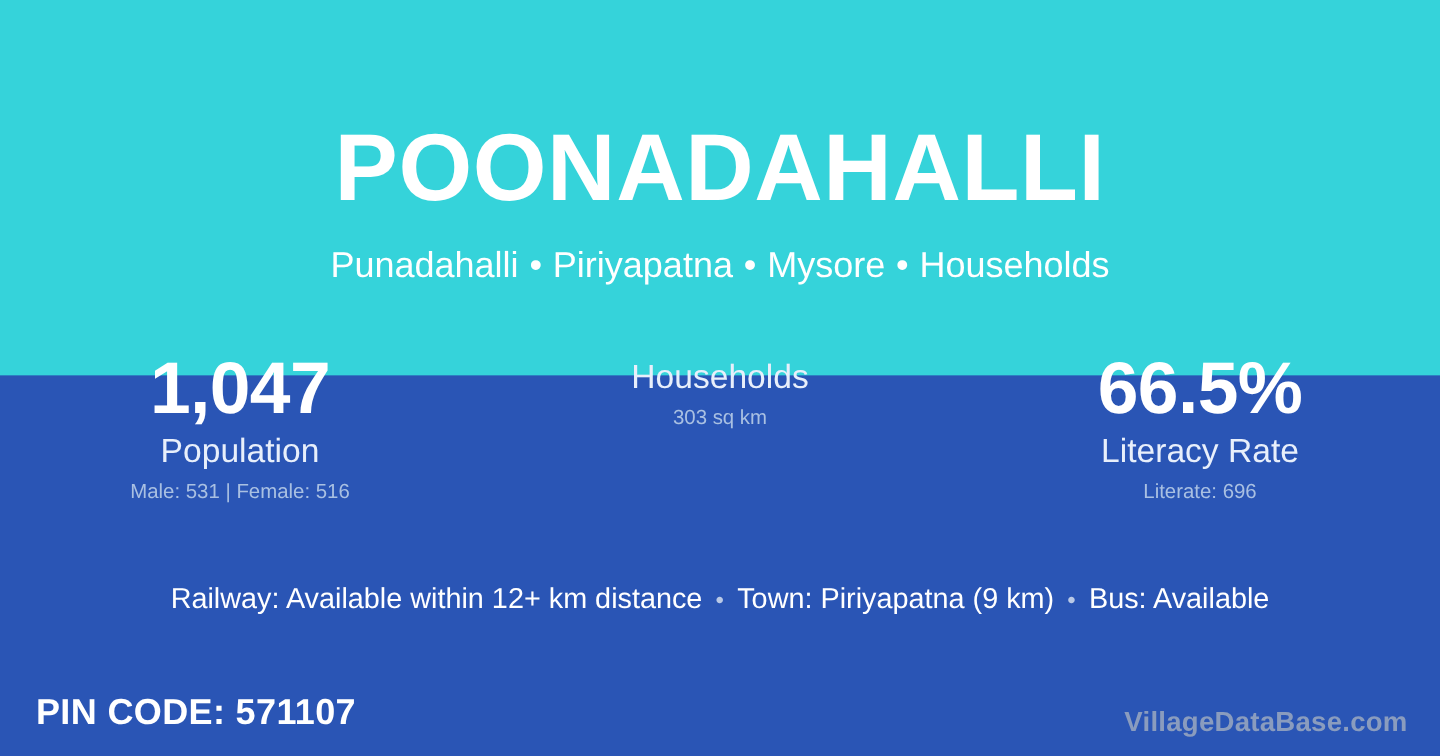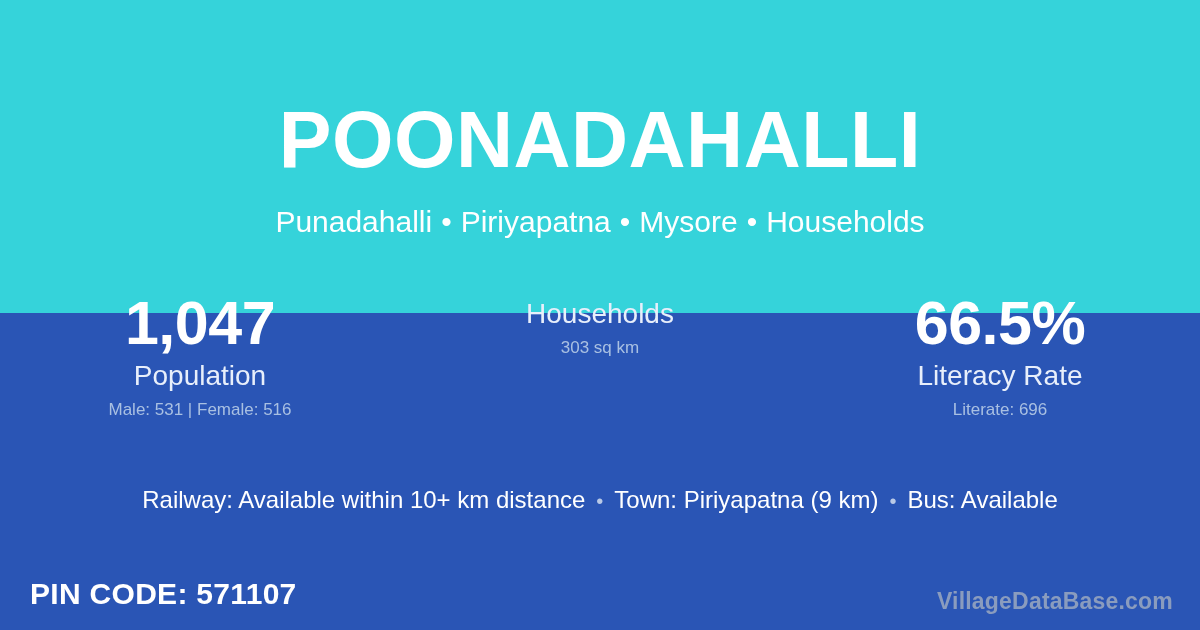--- a/index.html
+++ b/index.html
@@ -155,20 +155,20 @@
     </div>
 
     <div class="stat">
       <div class="stat-value">66.5%</div>
       <div class="stat-label" style="color: rgb(232, 239, 251); text-align: center;">Literacy Rate</div>
       <div class="stat-sub" style="color: rgb(169, 192, 226);">Literate: 696</div>
     </div>
 
   </div>
 
-  <div id="info-line"><span>Railway: Available within 10+ km distance</span><span class="sep">•</span><span>Town: Piriyapatna (9 km)</span><span class="sep">•</span><span>Bus: Available</span></div>
+  <div id="info-line"><span>Railway: Available within 12+ km distance</span><span class="sep">•</span><span>Town: Piriyapatna (9 km)</span><span class="sep">•</span><span>Bus: Available</span></div>
 
   <div id="footer">
     <div id="pincode">PIN CODE: 571107</div>
     <div id="brand" style="color: rgb(138, 156, 190);">VillageDataBase.com</div>
   </div>
 
 </div>
 
 </body></html>

